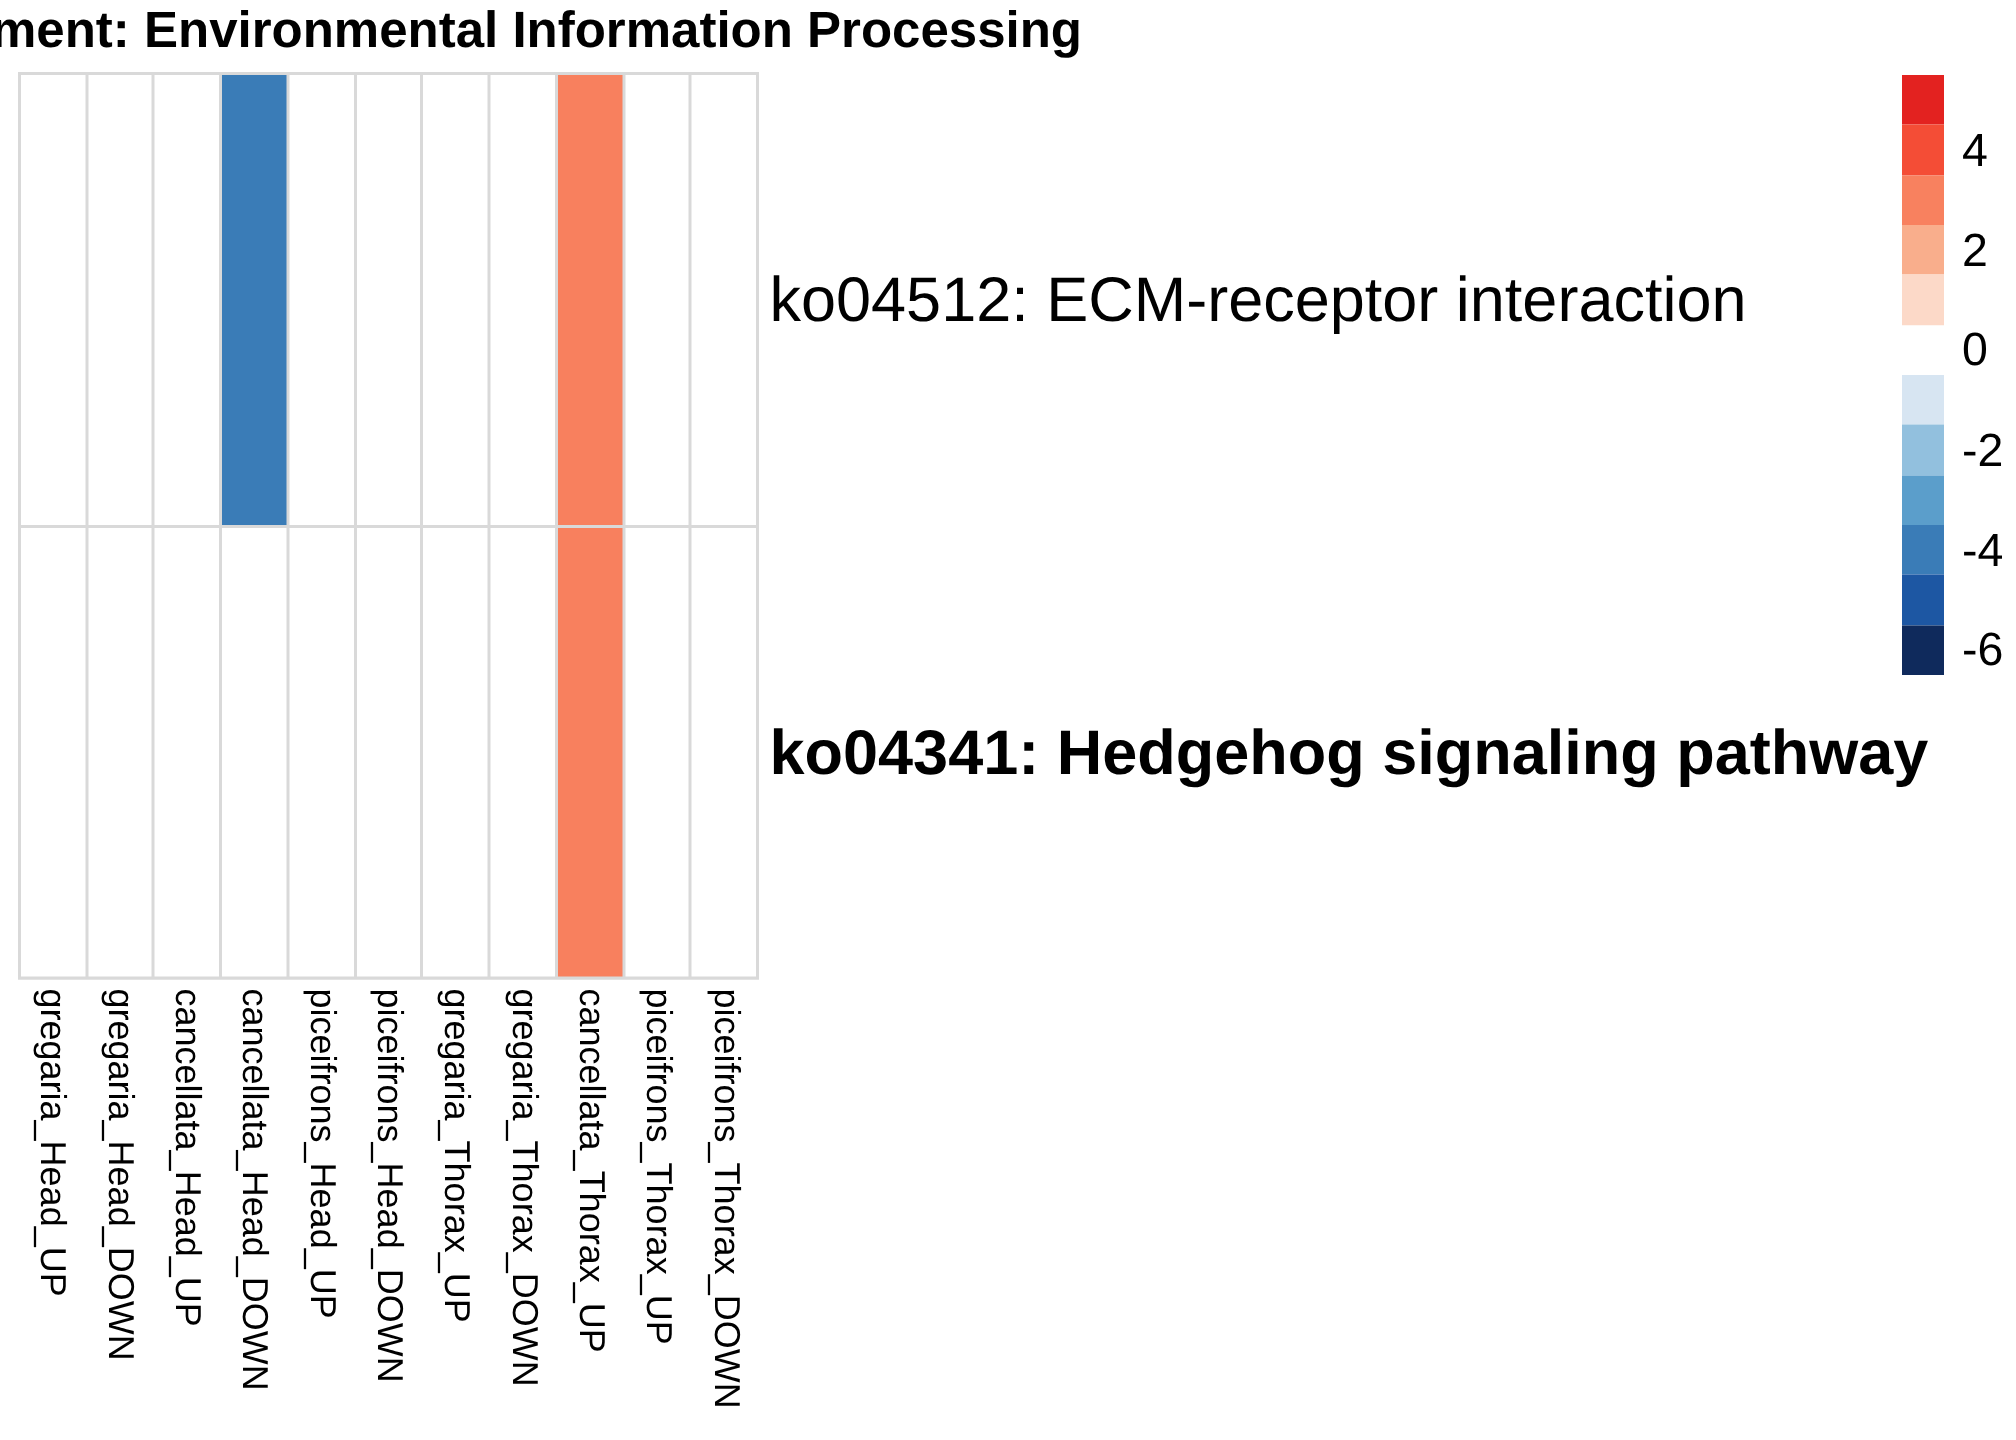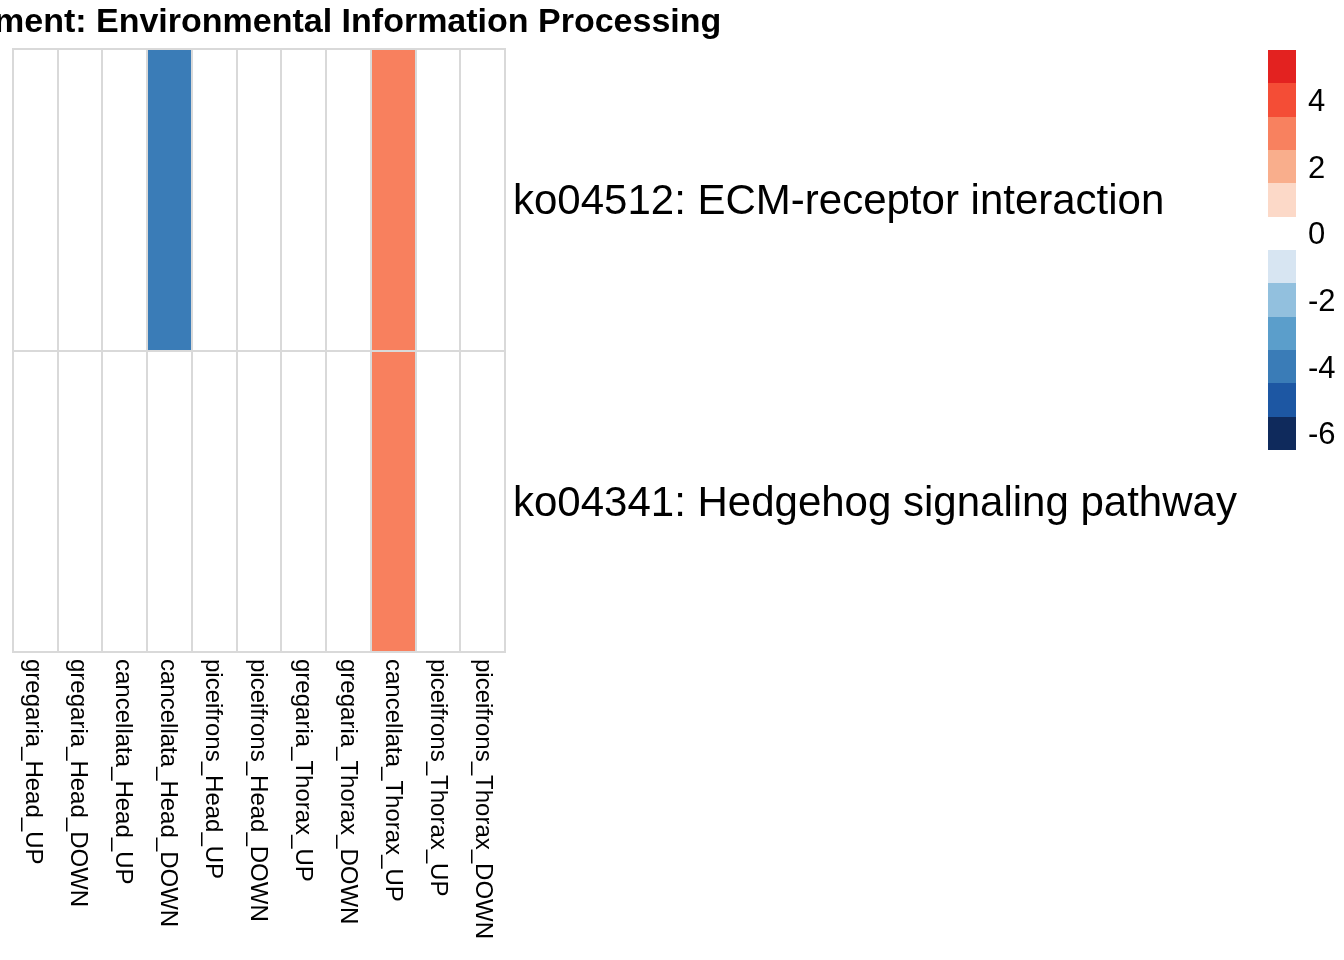--- a/index.html
+++ b/index.html
@@ -115,21 +115,21 @@
       <div class="cell" style="background: rgb(255, 255, 255);"></div>
       <div class="cell" style="background: rgb(255, 255, 255);"></div>
       <div class="cell" style="background: rgb(255, 255, 255);"></div>
       <div class="cell" style="background: rgb(248, 128, 94);"></div>
       <div class="cell" style="background: rgb(255, 255, 255);"></div>
       <div class="cell" style="background: rgb(255, 255, 255);"></div>
     </div>
 
   <div class="row-labels">
       <div class="row-label" style="top: 200px;">ko04512: ECM-receptor interaction</div>
-      <div class="row-label" style="top: 502px;">ko04341: Hedgehog signaling pathway</div>
+      <div class="row-label" style="top: 502px; font-weight: bold;">ko04341: Hedgehog signaling pathway</div>
     </div>
 
   <div class="col-labels">
       <div class="col-slot">
         <div class="col-label">gregaria_Head_UP</div>
       </div>
       <div class="col-slot">
         <div class="col-label">gregaria_Head_DOWN</div>
       </div>
       <div class="col-slot">

